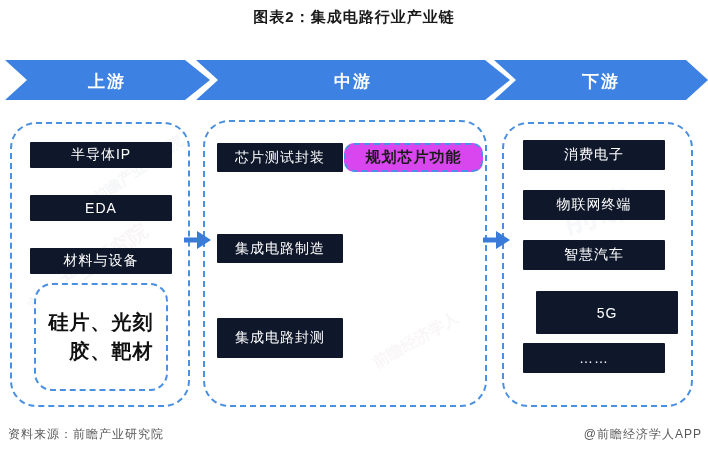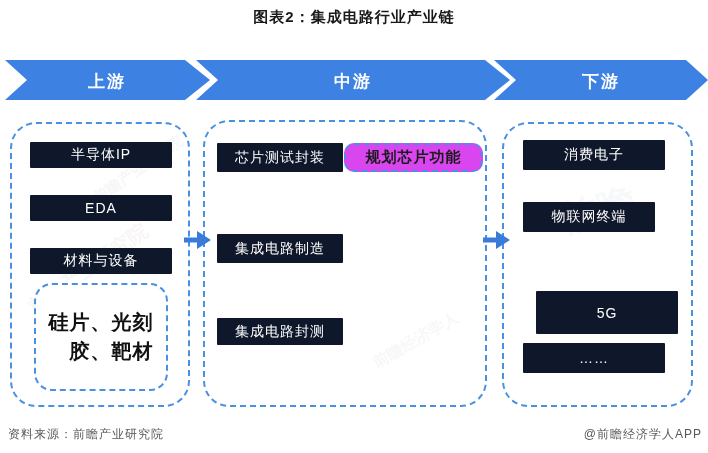--- a/index.html
+++ b/index.html
@@ -67,25 +67,26 @@
   <div class="bluebox" style="left:30px;top:142px;width:142px;height:26px;">半导体IP</div>
   <div class="bluebox" style="left:30px;top:195px;width:142px;height:26px;">EDA</div>
   <div class="bluebox" style="left:30px;top:248px;width:142px;height:26px;">材料与设备</div>
   <div class="materials">硅片、光刻
 胶、靶材</div>
 
   <div class="col col-mid"></div>
   <div class="bluebox" style="left:217px;top:143px;width:126px;height:29px;">芯片测试封装</div>
   <div class="dashbox" style="left:344px;top:143px;width:139px;height:29px;">规划芯片功能</div>
   <div class="bluebox" style="left:217px;top:234px;width:126px;height:29px;">集成电路制造</div>
-  <div class="bluebox" style="left:217px;top:318px;width:126px;height:27px;">集成电路封测</div>
+  <div class="bluebox" style="left:217px;top:318px;width:126px;height:40px;">集成电路封测</div>
 
   <div class="col col-right"></div>
   <div class="bluebox" style="left:523px;top:140px;width:142px;height:30px;">消费电子</div>
-  <div class="bluebox" style="left:523px;top:190px;width:132px;height:30px;margin-top:12px;">物联网终端</div>
+  <div class="bluebox" style="left:523px;top:190px;width:142px;height:30px;">物联网终端</div>
+  <div class="bluebox" style="left:523px;top:240px;width:142px;height:30px;">智慧汽车</div>
   <div class="bluebox" style="left:536px;top:291px;width:142px;height:43px;">5G</div>
   <div class="bluebox" style="left:523px;top:343px;width:142px;height:30px;">……</div>
 
   <svg class="flow-arrow" style="left:184px;top:231px;" width="27" height="18" viewBox="0 0 27 18">
     <polygon points="0,6.5 13,6.5 13,0 27,9 13,18 13,11.5 0,11.5" fill="#3a7ad8"></polygon>
   </svg>
   <svg class="flow-arrow" style="left:483px;top:231px;" width="27" height="18" viewBox="0 0 27 18">
     <polygon points="0,6.5 13,6.5 13,0 27,9 13,18 13,11.5 0,11.5" fill="#3a7ad8"></polygon>
   </svg>
 

